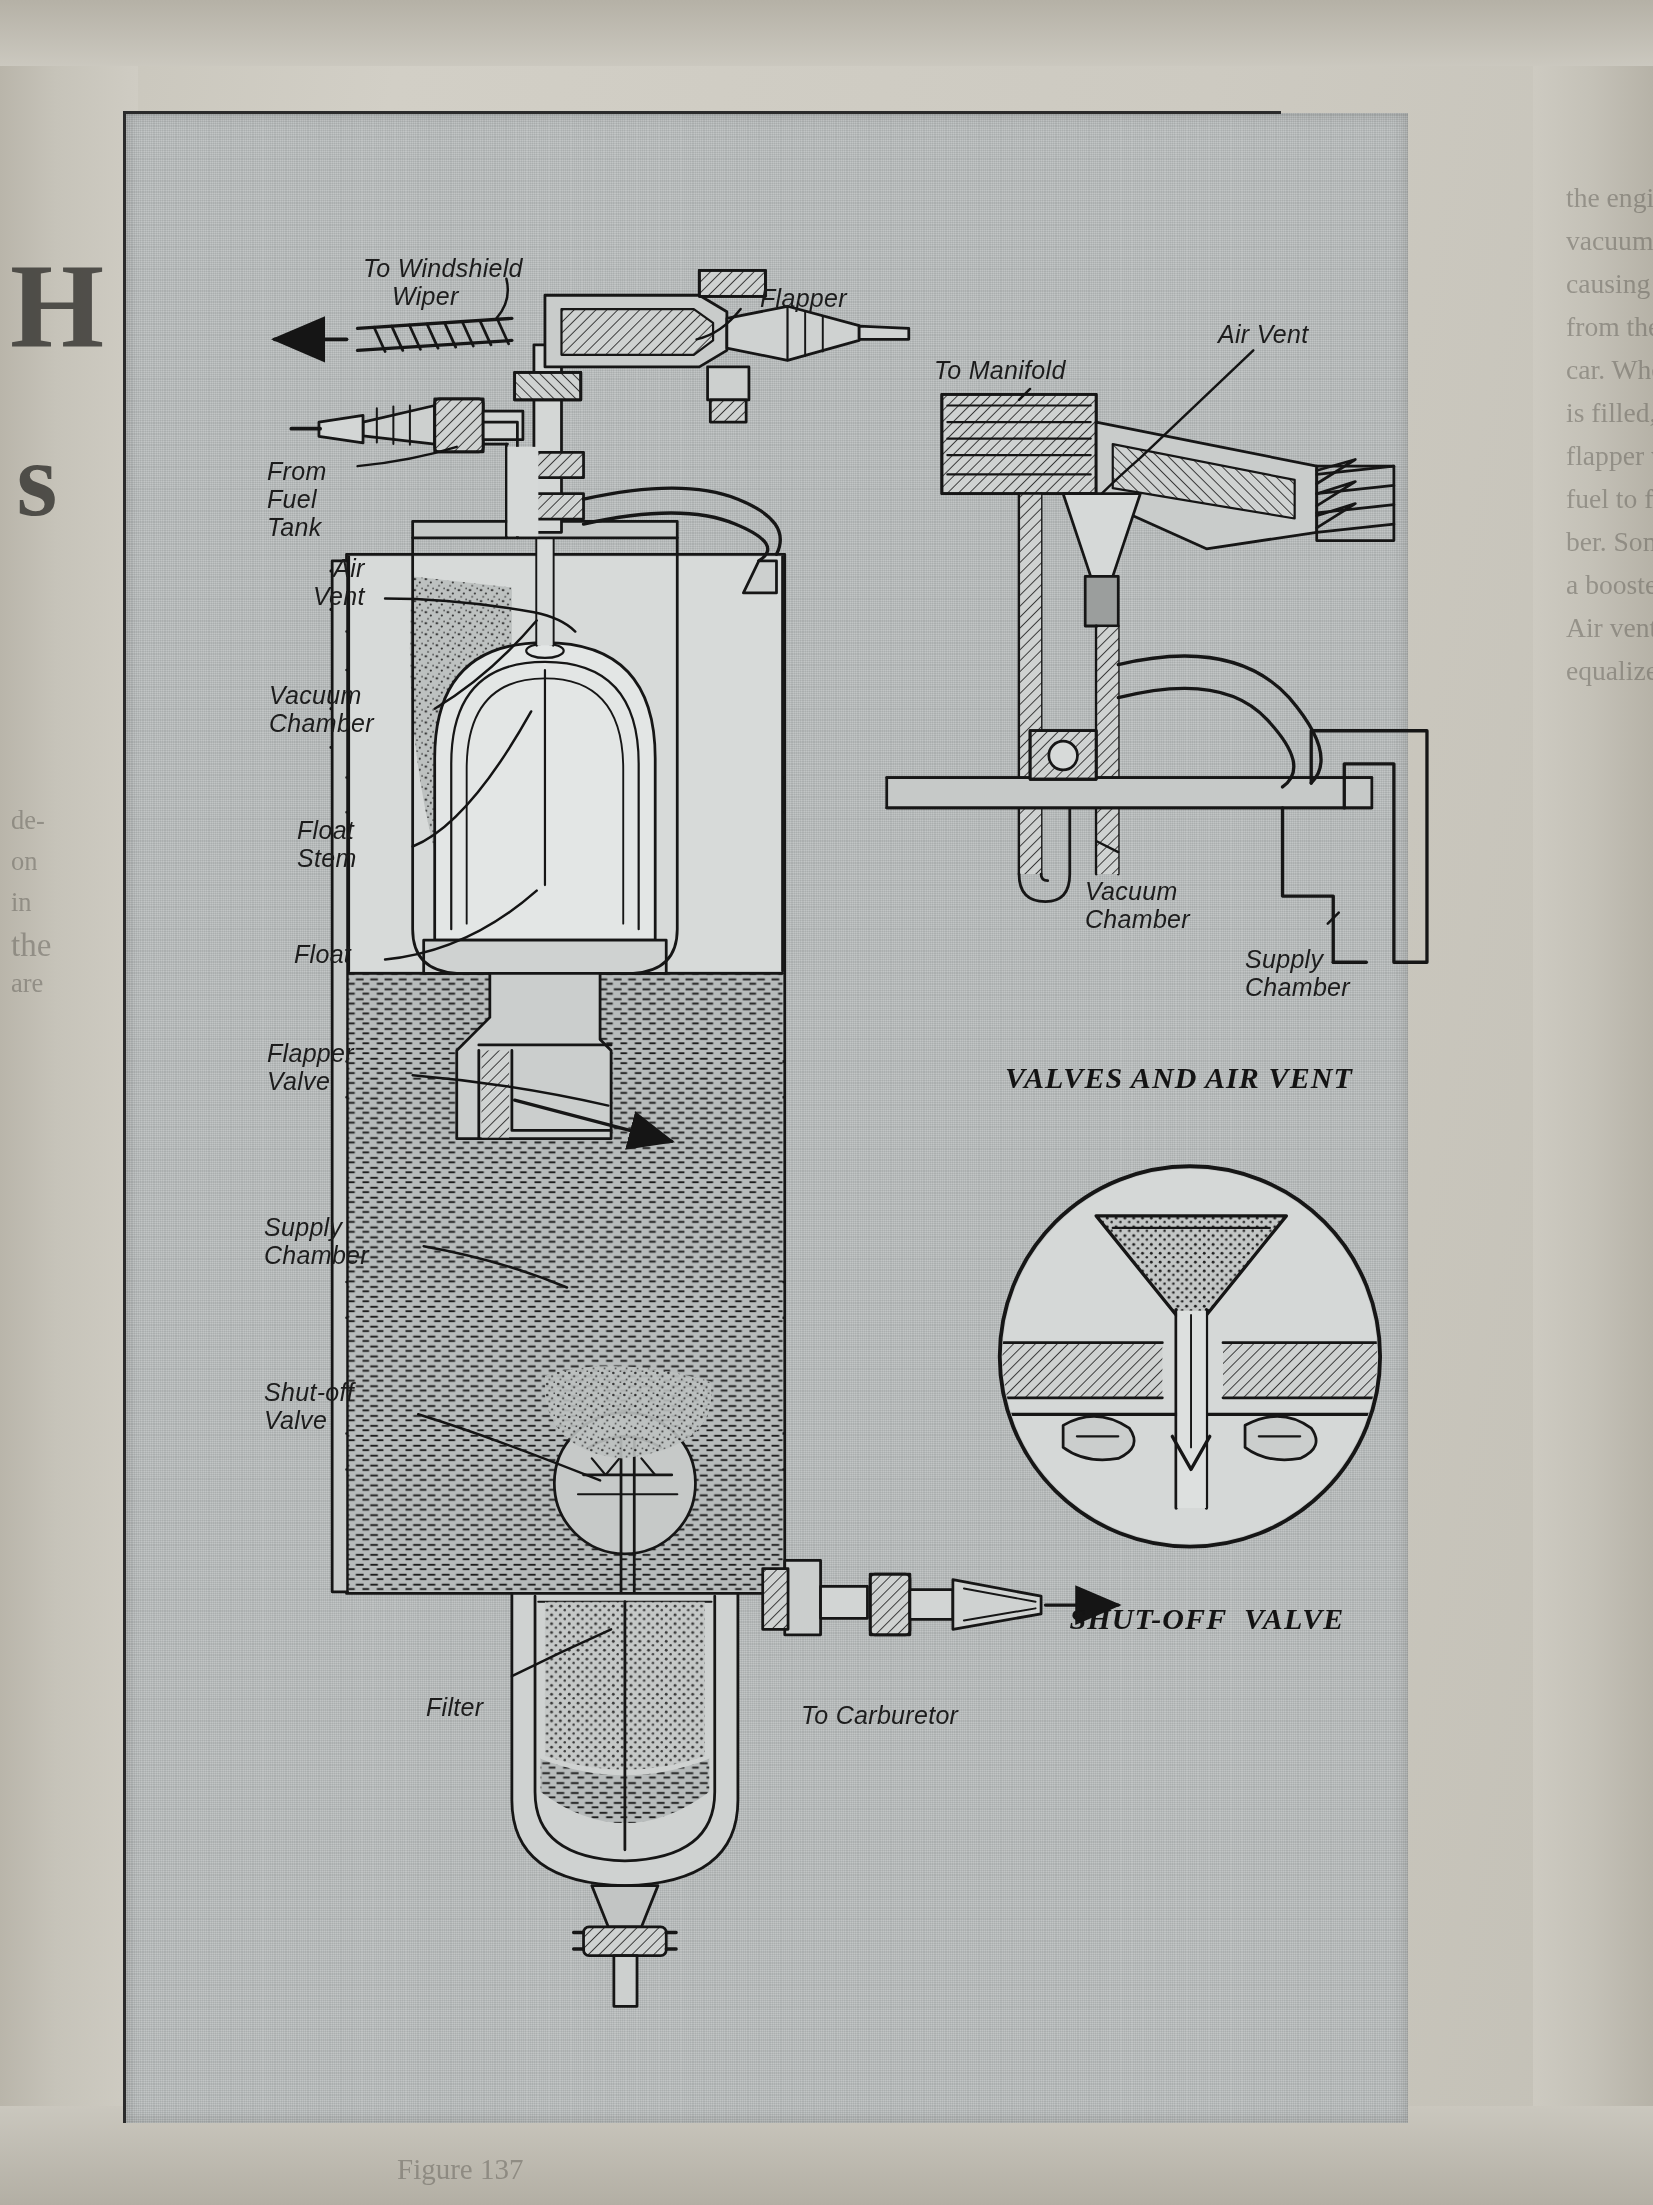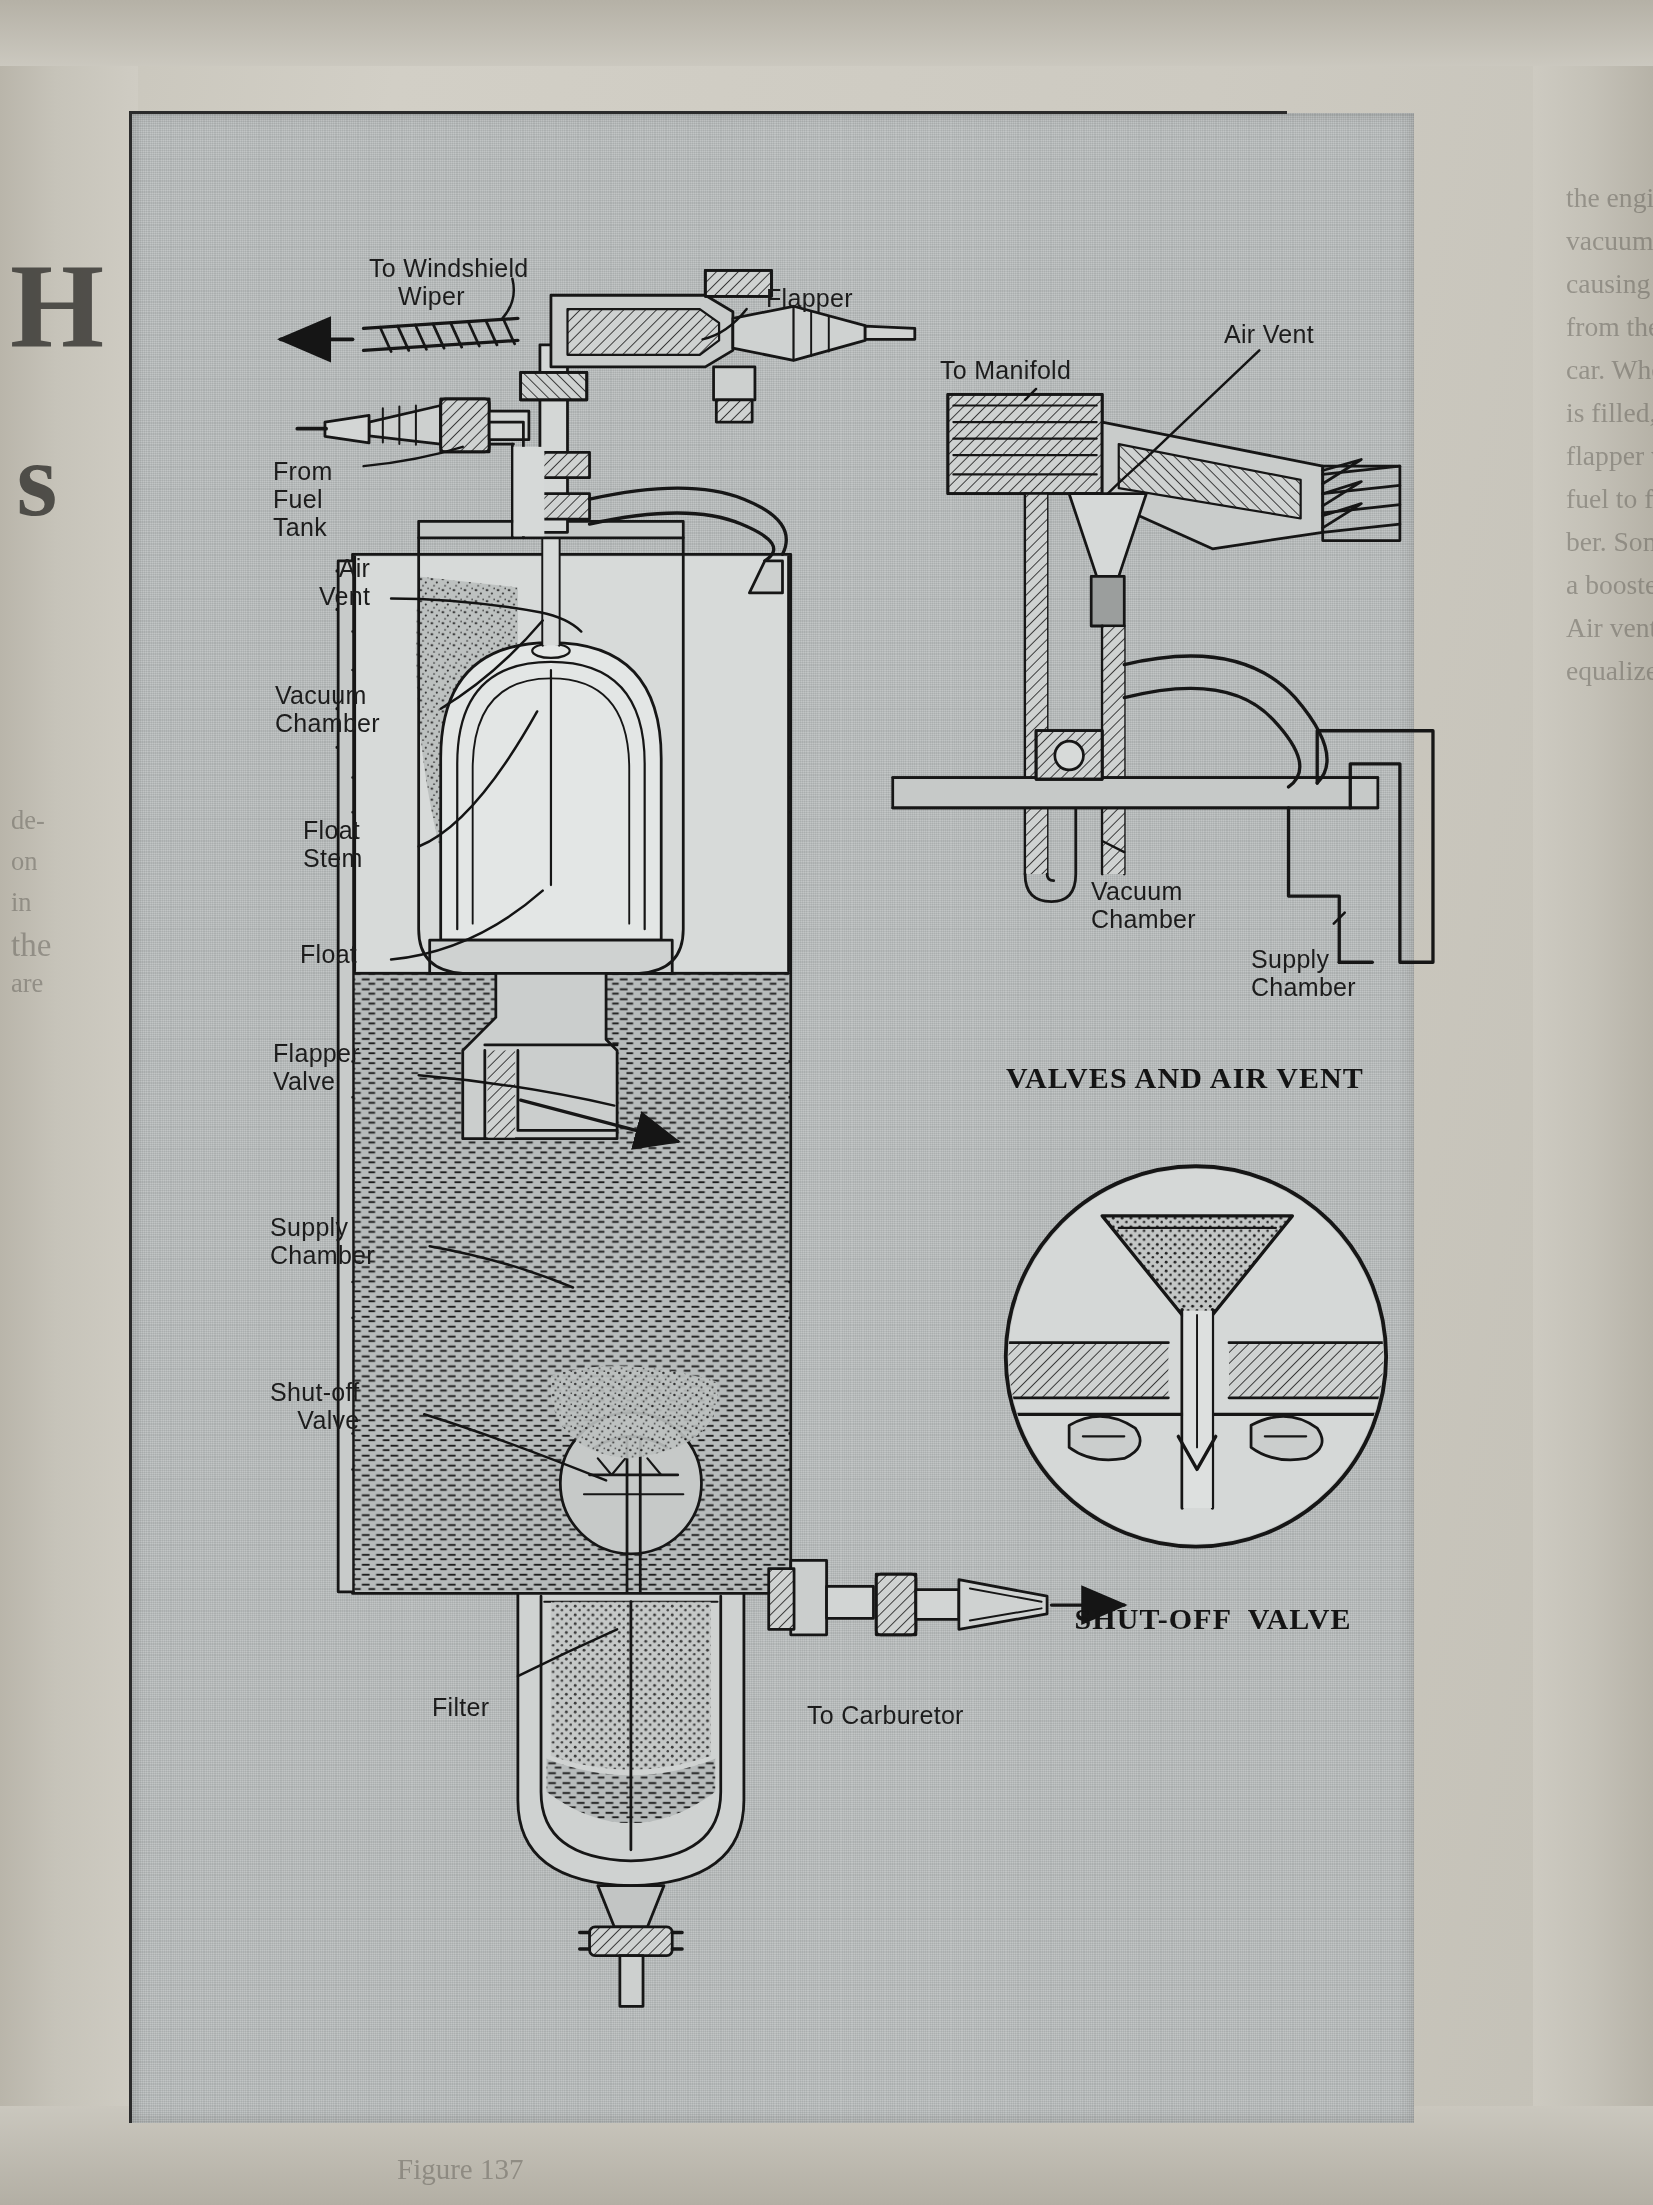--- a/index.html
+++ b/index.html
@@ -19,23 +19,23 @@
         background:linear-gradient(0deg,#b3afa4,#cac7be);}
 
   
   .bgtext{position:absolute;color:#5a5750;font-family:"Liberation Serif",serif;
           opacity:.45;filter:blur(0.6px);white-space:nowrap;}
 
   .dropcap{position:absolute;font-family:"Liberation Serif",serif;font-weight:bold;
            color:#3b3a36;opacity:.85;filter:blur(0.3px);}
 
   
-  #plate{position:absolute;left:132px;top:113px;width:1282px;height:2010px;
+  #plate{position:absolute;left:126px;top:113px;width:1282px;height:2010px;
          background:#b9bdbd;
-         box-shadow:0 0 14.3px rgba(80,80,78,.35) inset;}
+         box-shadow:0 0 14.3px rgba(80,80,78,.35) inset;font-style:italic;}
   #plate:before{content:"";position:absolute;inset:0;
          background:
            repeating-linear-gradient(0deg,rgba(255,255,255,.07) 0 1.1px,rgba(0,0,0,.045) 1.1px 2.2px),
            repeating-linear-gradient(90deg,rgba(255,255,255,.06) 0 1.1px,rgba(0,0,0,.04) 1.1px 2.2px);
          pointer-events:none;}
   #plate .rule{position:absolute;background:#2b2b2b;}
   .plate-frame-l{left:-3.3px;top:-2.2px;width:2.8px;height:2012px;}
   .plate-frame-t{left:-3.3px;top:-2.2px;width:1158px;height:2.8px;}
 
   svg#art{position:absolute;left:0;top:0;width:1425px;height:2010px;}
@@ -352,21 +352,21 @@
 Vent</div>
         <div class="lbl" style="left: 143px; top: 568px;">Vacuum
 Chamber</div>
         <div class="lbl" style="left: 171px; top: 703px;">Float
 Stem</div>
         <div class="lbl" style="left: 168px; top: 827px;">Float</div>
         <div class="lbl" style="left: 141px; top: 926px;">Flapper
 Valve</div>
         <div class="lbl" style="left: 138px; top: 1100px;">Supply
 Chamber</div>
-        <div class="lbl" style="left: 138px; top: 1265px; text-align: right;">Shut-off
+        <div class="lbl" style="left: 138px; top: 1265px;">Shut-off
 Valve</div>
         <div class="lbl" style="left: 300px; top: 1580px;">Filter</div>
         <div class="lbl" style="left: 675px; top: 1588px;">To Carburetor</div>
         <div class="lbl" style="left: 959px; top: 764px;">Vacuum
 Chamber</div>
         <div class="lbl" style="left: 1119px; top: 832px;">Supply
 Chamber</div>
       </div>
     <div id="captions">
         <div class="cap" style="left: 761px; top: 948px; width: 584px;"><div>VALVES AND AIR VENT</div></div>

